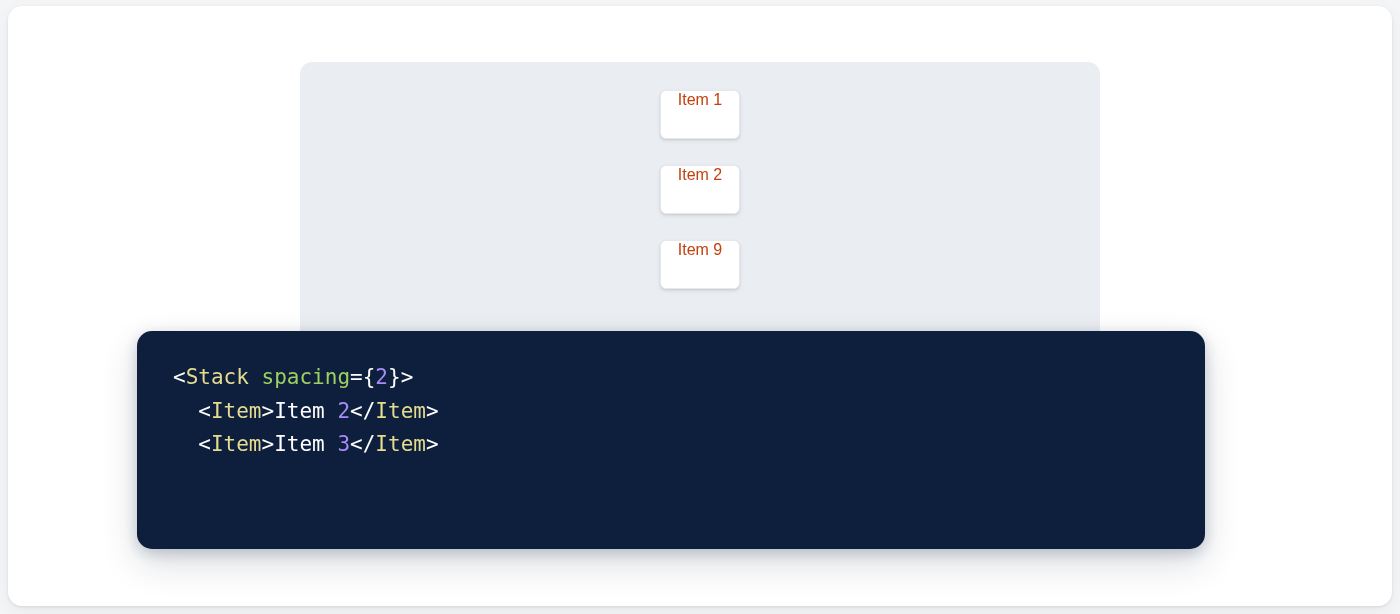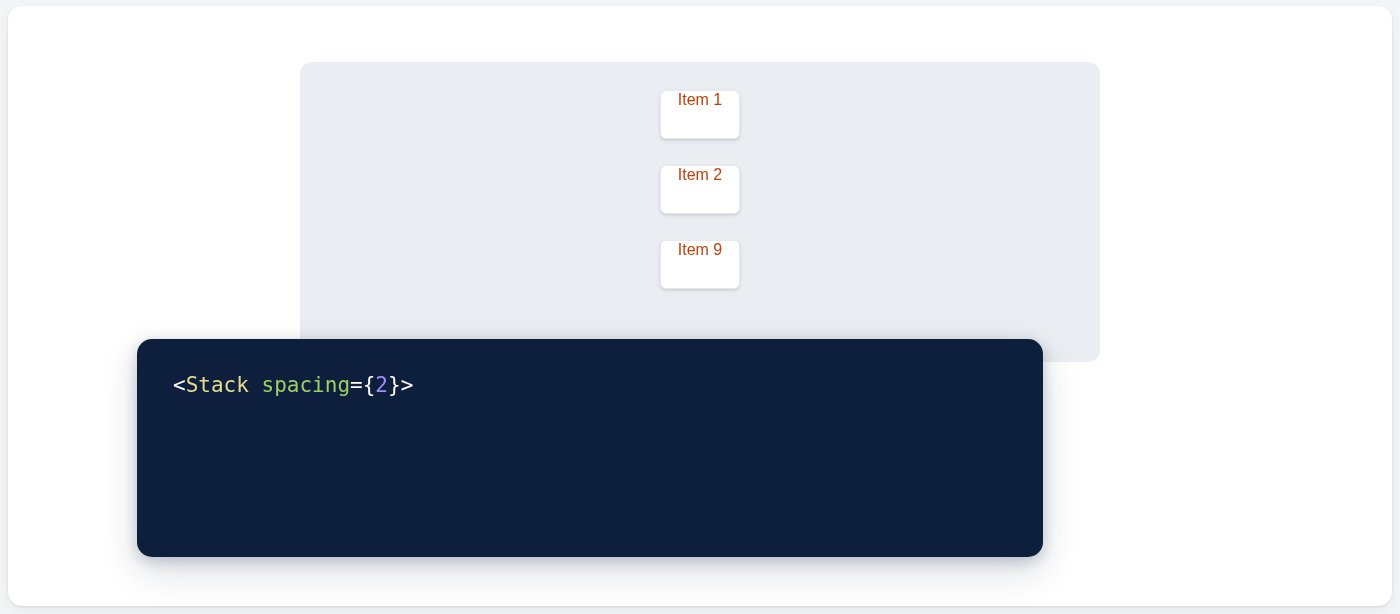--- a/index.html
+++ b/index.html
@@ -71,22 +71,22 @@
     box-shadow: 0 1px 2px rgba(16, 24, 40, 0.10),
                 0 2px 5px rgba(16, 24, 40, 0.07);
     box-sizing: border-box;
     white-space: nowrap;
   }
 
   
   .code-block {
     position: absolute;
     left: 129px;
-    top: 333px;
-    width: 906px;
+    top: 325px;
+    width: 1068px;
     height: 218px;
     background: #0d1f3c;
     border-radius: 15px;
     box-shadow: 0 4px 14px rgba(13, 31, 60, 0.20),
                 0 14px 36px rgba(13, 31, 60, 0.16);
     padding: 30px 16px 0 36px;
     box-sizing: border-box;
   }
   .code-pre {
     margin: 0;
@@ -120,17 +120,19 @@
           <span>Item 2</span>
         </div>
         <div class="stack-item">
           <span>Item 9</span>
         </div>
       </div>
     </div>
 
     <div class="code-block">
       <pre class="code-pre"><code id="code-target"><span class="code-line"><span class="tok-punct">&lt;</span><span class="tok-tag">Stack</span><span class="tok-punct"> </span><span class="tok-attr">spacing</span><span class="tok-punct">={</span><span class="tok-num">2</span><span class="tok-punct">}&gt;</span>
+</span><span class="code-line"><span class="tok-punct">  &lt;</span><span class="tok-tag">Item</span><span class="tok-punct">&gt;</span><span class="tok-text">Item </span><span class="tok-num">2</span><span class="tok-punct">&lt;/</span><span class="tok-tag">Item</span><span class="tok-punct">&gt;</span>
+</span><span class="code-line"><span class="tok-punct">  &lt;</span><span class="tok-tag">Item</span><span class="tok-punct">&gt;</span><span class="tok-text">Item </span><span class="tok-num">3</span><span class="tok-punct">&lt;/</span><span class="tok-tag">Item</span><span class="tok-punct">&gt;</span>
 </span></code></pre>
     </div>
 
   </div>
 </div>
 
 </body></html>

